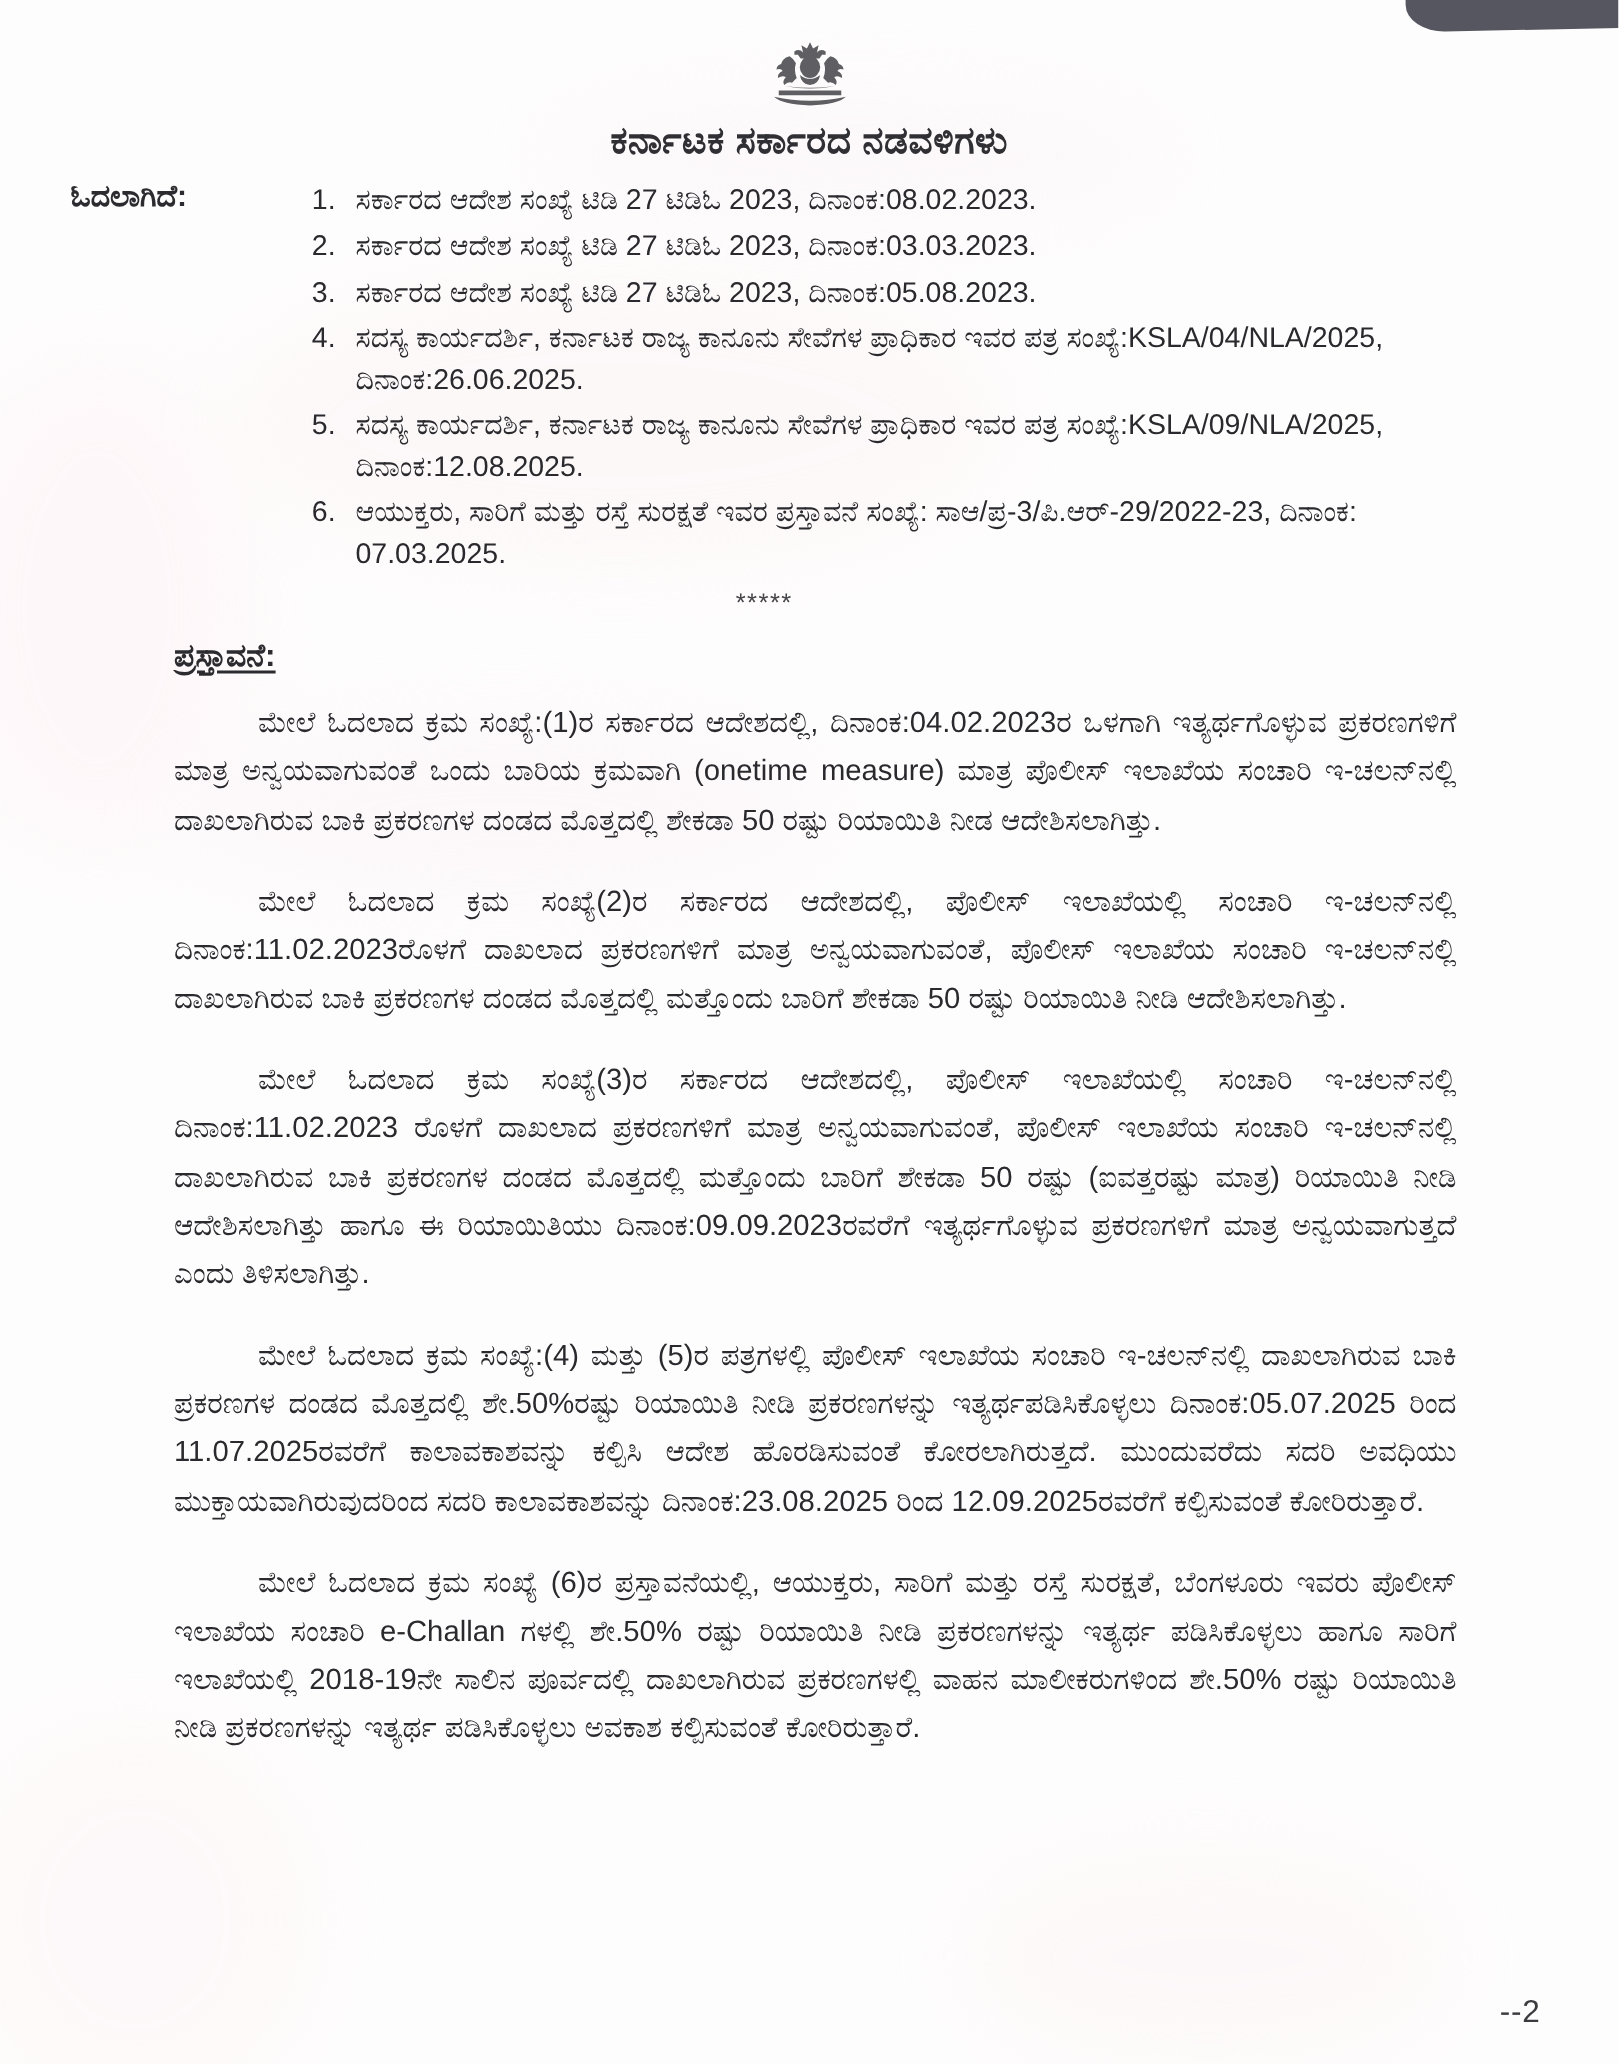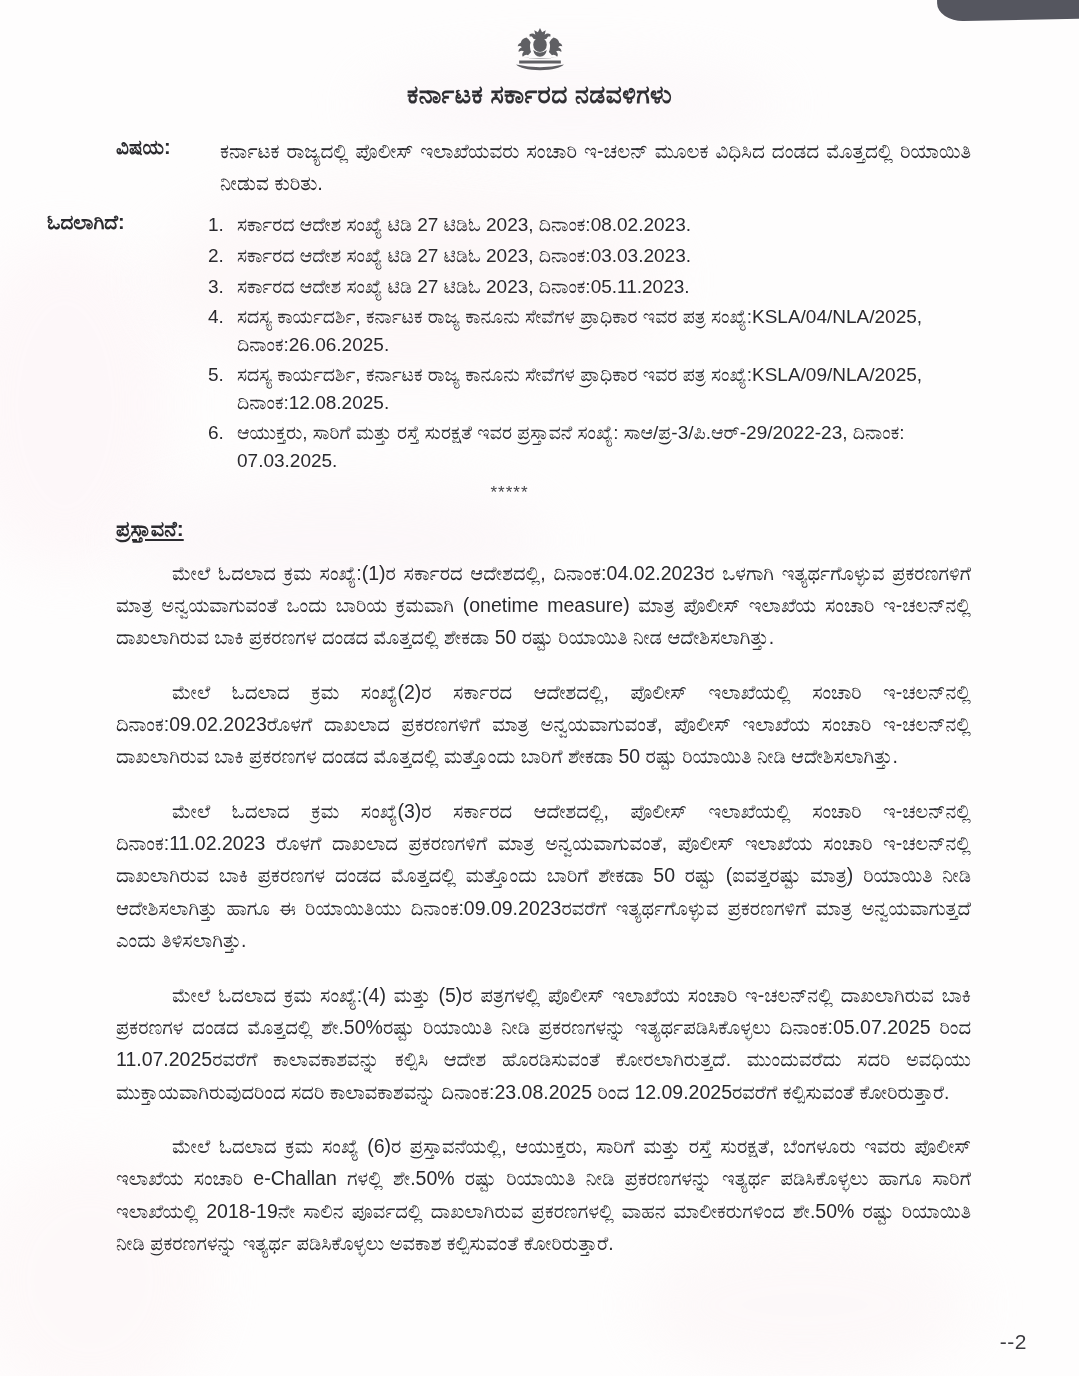--- a/index.html
+++ b/index.html
@@ -203,46 +203,42 @@
 
           <path d="M30 66 h80 v6 h-80 z"></path>
           <path d="M24 74 q46 10 92 0 q-10 10 -46 11 q-36 -1 -46 -11 z"></path>
           <path d="M38 60 q32 7 64 0 q-32 5 -64 0 z"></path>
         </g>
       </svg>
 
       <div class="gov-title">ಕರ್ನಾಟಕ ಸರ್ಕಾರದ ನಡವಳಿಗಳು</div>
     </div>
 
-    <div class="block block-subject">
-      <div class="side-label w-subject">ವಿಷಯ:</div>
-      <div class="subject-text">ಕರ್ನಾಟಕ ರಾಜ್ಯದಲ್ಲಿ ಪೊಲೀಸ್ ಇಲಾಖೆಯವರು ಸಂಚಾರಿ ಇ-ಚಲನ್ ಮೂಲಕ ವಿಧಿಸಿದ ದಂಡದ ಮೊತ್ತದಲ್ಲಿ ರಿಯಾಯಿತಿ ನೀಡುವ ಕುರಿತು.</div>
-    </div>
 
     <div class="block block-refs">
       <div class="side-label w-refs">ಓದಲಾಗಿದೆ:</div>
       <ol class="ref-list">
         <li>ಸರ್ಕಾರದ ಆದೇಶ ಸಂಖ್ಯೆ ಟಿಡಿ 27 ಟಿಡಿಓ 2023, ದಿನಾಂಕ:08.02.2023.</li>
         <li>ಸರ್ಕಾರದ ಆದೇಶ ಸಂಖ್ಯೆ ಟಿಡಿ 27 ಟಿಡಿಓ 2023, ದಿನಾಂಕ:03.03.2023.</li>
-        <li>ಸರ್ಕಾರದ ಆದೇಶ ಸಂಖ್ಯೆ ಟಿಡಿ 27 ಟಿಡಿಓ 2023, ದಿನಾಂಕ:05.11.2023.</li>
+        <li>ಸರ್ಕಾರದ ಆದೇಶ ಸಂಖ್ಯೆ ಟಿಡಿ 27 ಟಿಡಿಓ 2023, ದಿನಾಂಕ:05.08.2023.</li>
         <li class="two-line">ಸದಸ್ಯ ಕಾರ್ಯದರ್ಶಿ, ಕರ್ನಾಟಕ ರಾಜ್ಯ ಕಾನೂನು ಸೇವೆಗಳ ಪ್ರಾಧಿಕಾರ ಇವರ ಪತ್ರ ಸಂಖ್ಯೆ:KSLA/04/NLA/2025, ದಿನಾಂಕ:26.06.2025.</li>
         <li class="two-line">ಸದಸ್ಯ ಕಾರ್ಯದರ್ಶಿ, ಕರ್ನಾಟಕ ರಾಜ್ಯ ಕಾನೂನು ಸೇವೆಗಳ ಪ್ರಾಧಿಕಾರ ಇವರ ಪತ್ರ ಸಂಖ್ಯೆ:KSLA/09/NLA/2025, ದಿನಾಂಕ:12.08.2025.</li>
         <li class="two-line">ಆಯುಕ್ತರು, ಸಾರಿಗೆ ಮತ್ತು ರಸ್ತೆ ಸುರಕ್ಷತೆ ಇವರ ಪ್ರಸ್ತಾವನೆ ಸಂಖ್ಯೆ: ಸಾಆ/ಪ್ರ-3/ಪಿ.ಆರ್-29/2022-23, ದಿನಾಂಕ: 07.03.2025.</li>
       </ol>
     </div>
 
     <div class="stars">*****</div>
 
     <div class="preamble-heading">
       <span>ಪ್ರಸ್ತಾವನೆ:</span>
     </div>
 
     <div class="body-copy">
       <p>ಮೇಲೆ ಓದಲಾದ ಕ್ರಮ ಸಂಖ್ಯೆ:(1)ರ ಸರ್ಕಾರದ ಆದೇಶದಲ್ಲಿ, ದಿನಾಂಕ:04.02.2023ರ ಒಳಗಾಗಿ ಇತ್ಯರ್ಥಗೊಳ್ಳುವ ಪ್ರಕರಣಗಳಿಗೆ ಮಾತ್ರ ಅನ್ವಯವಾಗುವಂತೆ ಒಂದು ಬಾರಿಯ ಕ್ರಮವಾಗಿ (onetime measure) ಮಾತ್ರ ಪೊಲೀಸ್ ಇಲಾಖೆಯ ಸಂಚಾರಿ ಇ-ಚಲನ್‌ನಲ್ಲಿ ದಾಖಲಾಗಿರುವ ಬಾಕಿ ಪ್ರಕರಣಗಳ ದಂಡದ ಮೊತ್ತದಲ್ಲಿ ಶೇಕಡಾ 50 ರಷ್ಟು ರಿಯಾಯಿತಿ ನೀಡ ಆದೇಶಿಸಲಾಗಿತ್ತು.</p>
-      <p>ಮೇಲೆ ಓದಲಾದ ಕ್ರಮ ಸಂಖ್ಯೆ(2)ರ ಸರ್ಕಾರದ ಆದೇಶದಲ್ಲಿ, ಪೊಲೀಸ್ ಇಲಾಖೆಯಲ್ಲಿ ಸಂಚಾರಿ ಇ-ಚಲನ್‌ನಲ್ಲಿ ದಿನಾಂಕ:09.02.2023ರೊಳಗೆ ದಾಖಲಾದ ಪ್ರಕರಣಗಳಿಗೆ ಮಾತ್ರ ಅನ್ವಯವಾಗುವಂತೆ, ಪೊಲೀಸ್ ಇಲಾಖೆಯ ಸಂಚಾರಿ ಇ-ಚಲನ್‌ನಲ್ಲಿ ದಾಖಲಾಗಿರುವ ಬಾಕಿ ಪ್ರಕರಣಗಳ ದಂಡದ ಮೊತ್ತದಲ್ಲಿ ಮತ್ತೊಂದು ಬಾರಿಗೆ ಶೇಕಡಾ 50 ರಷ್ಟು ರಿಯಾಯಿತಿ ನೀಡಿ ಆದೇಶಿಸಲಾಗಿತ್ತು.</p>
+      <p>ಮೇಲೆ ಓದಲಾದ ಕ್ರಮ ಸಂಖ್ಯೆ(2)ರ ಸರ್ಕಾರದ ಆದೇಶದಲ್ಲಿ, ಪೊಲೀಸ್ ಇಲಾಖೆಯಲ್ಲಿ ಸಂಚಾರಿ ಇ-ಚಲನ್‌ನಲ್ಲಿ ದಿನಾಂಕ:11.02.2023ರೊಳಗೆ ದಾಖಲಾದ ಪ್ರಕರಣಗಳಿಗೆ ಮಾತ್ರ ಅನ್ವಯವಾಗುವಂತೆ, ಪೊಲೀಸ್ ಇಲಾಖೆಯ ಸಂಚಾರಿ ಇ-ಚಲನ್‌ನಲ್ಲಿ ದಾಖಲಾಗಿರುವ ಬಾಕಿ ಪ್ರಕರಣಗಳ ದಂಡದ ಮೊತ್ತದಲ್ಲಿ ಮತ್ತೊಂದು ಬಾರಿಗೆ ಶೇಕಡಾ 50 ರಷ್ಟು ರಿಯಾಯಿತಿ ನೀಡಿ ಆದೇಶಿಸಲಾಗಿತ್ತು.</p>
       <p>ಮೇಲೆ ಓದಲಾದ ಕ್ರಮ ಸಂಖ್ಯೆ(3)ರ ಸರ್ಕಾರದ ಆದೇಶದಲ್ಲಿ, ಪೊಲೀಸ್ ಇಲಾಖೆಯಲ್ಲಿ ಸಂಚಾರಿ ಇ-ಚಲನ್‌ನಲ್ಲಿ ದಿನಾಂಕ:11.02.2023 ರೊಳಗೆ ದಾಖಲಾದ ಪ್ರಕರಣಗಳಿಗೆ ಮಾತ್ರ ಅನ್ವಯವಾಗುವಂತೆ, ಪೊಲೀಸ್ ಇಲಾಖೆಯ ಸಂಚಾರಿ ಇ-ಚಲನ್‌ನಲ್ಲಿ ದಾಖಲಾಗಿರುವ ಬಾಕಿ ಪ್ರಕರಣಗಳ ದಂಡದ ಮೊತ್ತದಲ್ಲಿ ಮತ್ತೊಂದು ಬಾರಿಗೆ ಶೇಕಡಾ 50 ರಷ್ಟು (ಐವತ್ತರಷ್ಟು ಮಾತ್ರ) ರಿಯಾಯಿತಿ ನೀಡಿ ಆದೇಶಿಸಲಾಗಿತ್ತು ಹಾಗೂ ಈ ರಿಯಾಯಿತಿಯು ದಿನಾಂಕ:09.09.2023ರವರೆಗೆ ಇತ್ಯರ್ಥಗೊಳ್ಳುವ ಪ್ರಕರಣಗಳಿಗೆ ಮಾತ್ರ ಅನ್ವಯವಾಗುತ್ತದೆ ಎಂದು ತಿಳಿಸಲಾಗಿತ್ತು.</p>
       <p>ಮೇಲೆ ಓದಲಾದ ಕ್ರಮ ಸಂಖ್ಯೆ:(4) ಮತ್ತು (5)ರ ಪತ್ರಗಳಲ್ಲಿ ಪೊಲೀಸ್ ಇಲಾಖೆಯ ಸಂಚಾರಿ ಇ-ಚಲನ್‌ನಲ್ಲಿ ದಾಖಲಾಗಿರುವ ಬಾಕಿ ಪ್ರಕರಣಗಳ ದಂಡದ ಮೊತ್ತದಲ್ಲಿ ಶೇ.50%ರಷ್ಟು ರಿಯಾಯಿತಿ ನೀಡಿ ಪ್ರಕರಣಗಳನ್ನು ಇತ್ಯರ್ಥಪಡಿಸಿಕೊಳ್ಳಲು ದಿನಾಂಕ:05.07.2025 ರಿಂದ 11.07.2025ರವರೆಗೆ ಕಾಲಾವಕಾಶವನ್ನು ಕಲ್ಪಿಸಿ ಆದೇಶ ಹೊರಡಿಸುವಂತೆ ಕೋರಲಾಗಿರುತ್ತದೆ. ಮುಂದುವರೆದು ಸದರಿ ಅವಧಿಯು ಮುಕ್ತಾಯವಾಗಿರುವುದರಿಂದ ಸದರಿ ಕಾಲಾವಕಾಶವನ್ನು ದಿನಾಂಕ:23.08.2025 ರಿಂದ 12.09.2025ರವರೆಗೆ ಕಲ್ಪಿಸುವಂತೆ ಕೋರಿರುತ್ತಾರೆ.</p>
       <p>ಮೇಲೆ ಓದಲಾದ ಕ್ರಮ ಸಂಖ್ಯೆ (6)ರ ಪ್ರಸ್ತಾವನೆಯಲ್ಲಿ, ಆಯುಕ್ತರು, ಸಾರಿಗೆ ಮತ್ತು ರಸ್ತೆ ಸುರಕ್ಷತೆ, ಬೆಂಗಳೂರು ಇವರು ಪೊಲೀಸ್ ಇಲಾಖೆಯ ಸಂಚಾರಿ e-Challan ಗಳಲ್ಲಿ ಶೇ.50% ರಷ್ಟು ರಿಯಾಯಿತಿ ನೀಡಿ ಪ್ರಕರಣಗಳನ್ನು ಇತ್ಯರ್ಥ ಪಡಿಸಿಕೊಳ್ಳಲು ಹಾಗೂ ಸಾರಿಗೆ ಇಲಾಖೆಯಲ್ಲಿ 2018-19ನೇ ಸಾಲಿನ ಪೂರ್ವದಲ್ಲಿ ದಾಖಲಾಗಿರುವ ಪ್ರಕರಣಗಳಲ್ಲಿ ವಾಹನ ಮಾಲೀಕರುಗಳಿಂದ ಶೇ.50% ರಷ್ಟು ರಿಯಾಯಿತಿ ನೀಡಿ ಪ್ರಕರಣಗಳನ್ನು ಇತ್ಯರ್ಥ ಪಡಿಸಿಕೊಳ್ಳಲು ಅವಕಾಶ ಕಲ್ಪಿಸುವಂತೆ ಕೋರಿರುತ್ತಾರೆ.</p>
     </div>
 
   </div>
 
   <div class="page-marker">--2</div>
 
 </div>

